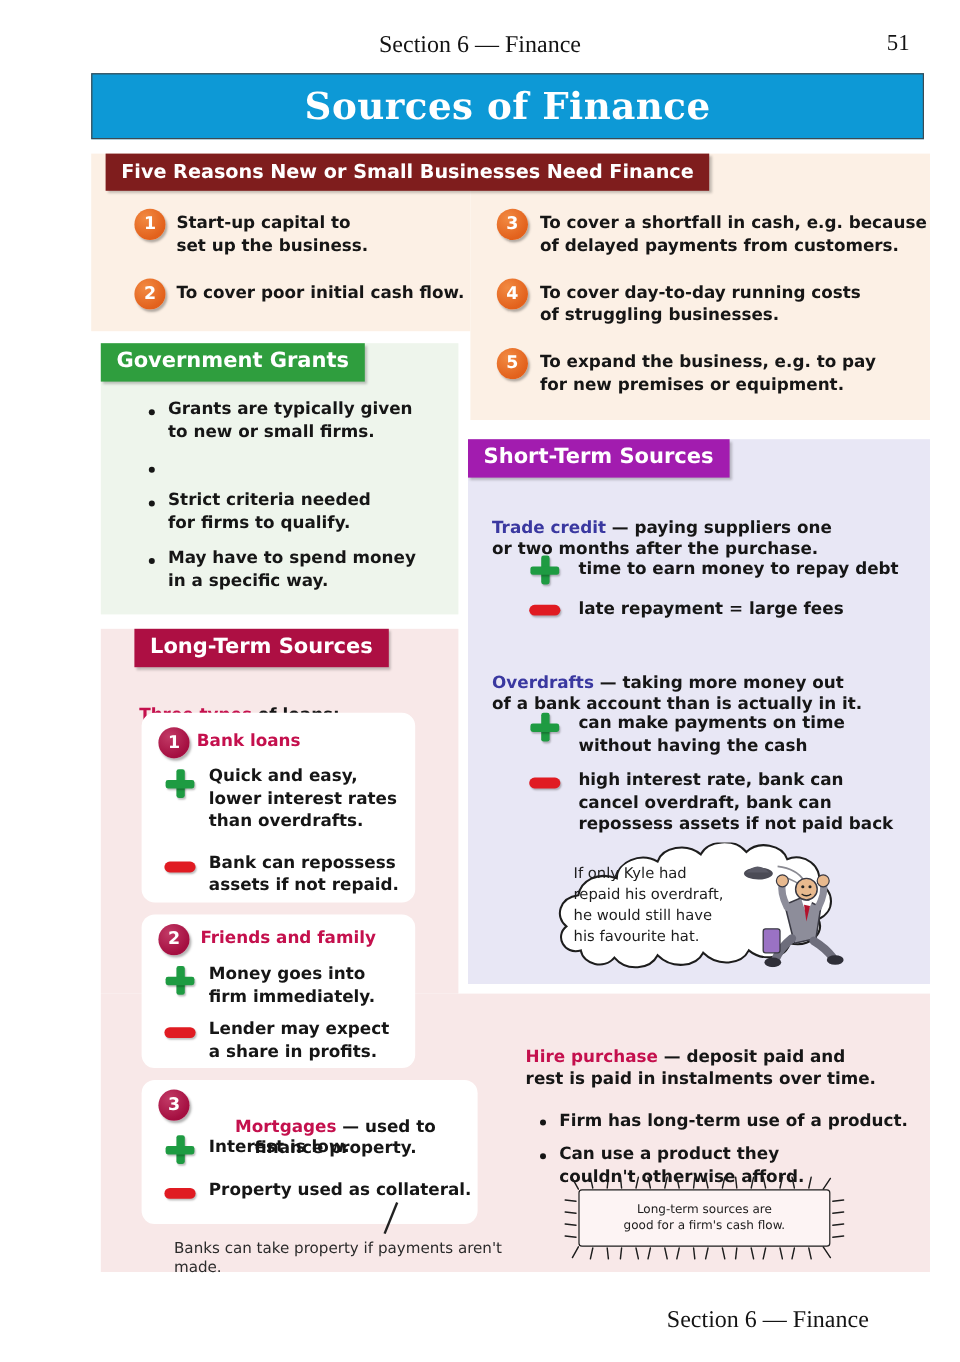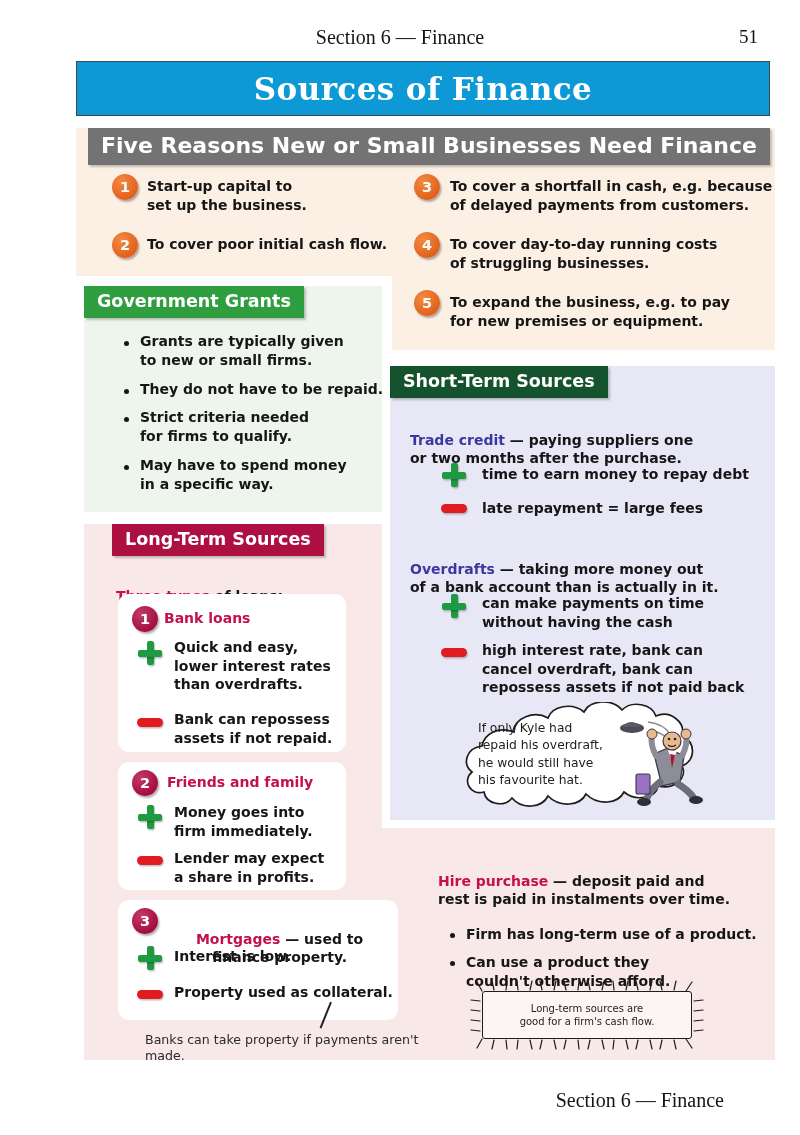--- a/index.html
+++ b/index.html
@@ -39,23 +39,23 @@
   .panel-lav     {background:#e8e7f5;}
   .panel-pink    {background:#f8e8e8;}
 
   
   .tab{
     position:absolute;display:inline-flex;align-items:center;
     padding:5px 13px 7px 13px;color:#fff;
     font-family:"DejaVu Sans", sans-serif;font-weight:bold;
     box-shadow:2px 2px 2px rgba(0,0,0,.22);white-space:nowrap;
   }
-  .tab-orange{background:#737373;font-size:22px;}
+  .tab-orange{background:#7f1d1d;font-size:16px;}
   .tab-green {background:#2f9e3e;font-size:17.5px;}
-  .tab-navy  {background:#14532d;font-size:17.5px;}
+  .tab-navy  {background:#a21caf;font-size:17.5px;}
   .tab-maroon{background:#ad0f43;font-size:17.5px;}
 
   
   .btxt{
     position:absolute;
     font-family:"DejaVu Sans", sans-serif;font-weight:bold;
     font-size:14px;line-height:1.33;color:#161616;
     white-space:pre-line;
   }
   .lead-navy  {color:#3a38a0;}
@@ -161,21 +161,20 @@
 
   <div class="tab tab-green" style="left:84px;top:286px;">
     <span>Government Grants</span>
   </div>
 
   <div class="bul" style="left:124px;top:341px;"></div>
   <div class="btxt" style="left:140px;top:332px;width:240px;">Grants are typically given
 to new or small firms.</div>
 
   <div class="bul" style="left:124px;top:389px;"></div>
-  <div class="btxt" style="left:140px;top:380px;width:245px;">They do not have to be repaid.</div>
 
   <div class="bul" style="left:124px;top:417px;"></div>
   <div class="btxt" style="left:140px;top:408px;width:240px;">Strict criteria needed
 for firms to qualify.</div>
 
   <div class="bul" style="left:124px;top:465px;"></div>
   <div class="btxt" style="left:140px;top:456px;width:240px;">May have to spend money
 in a specific way.</div>
 
   <div class="tab tab-navy" style="left:390px;top:366px;">

